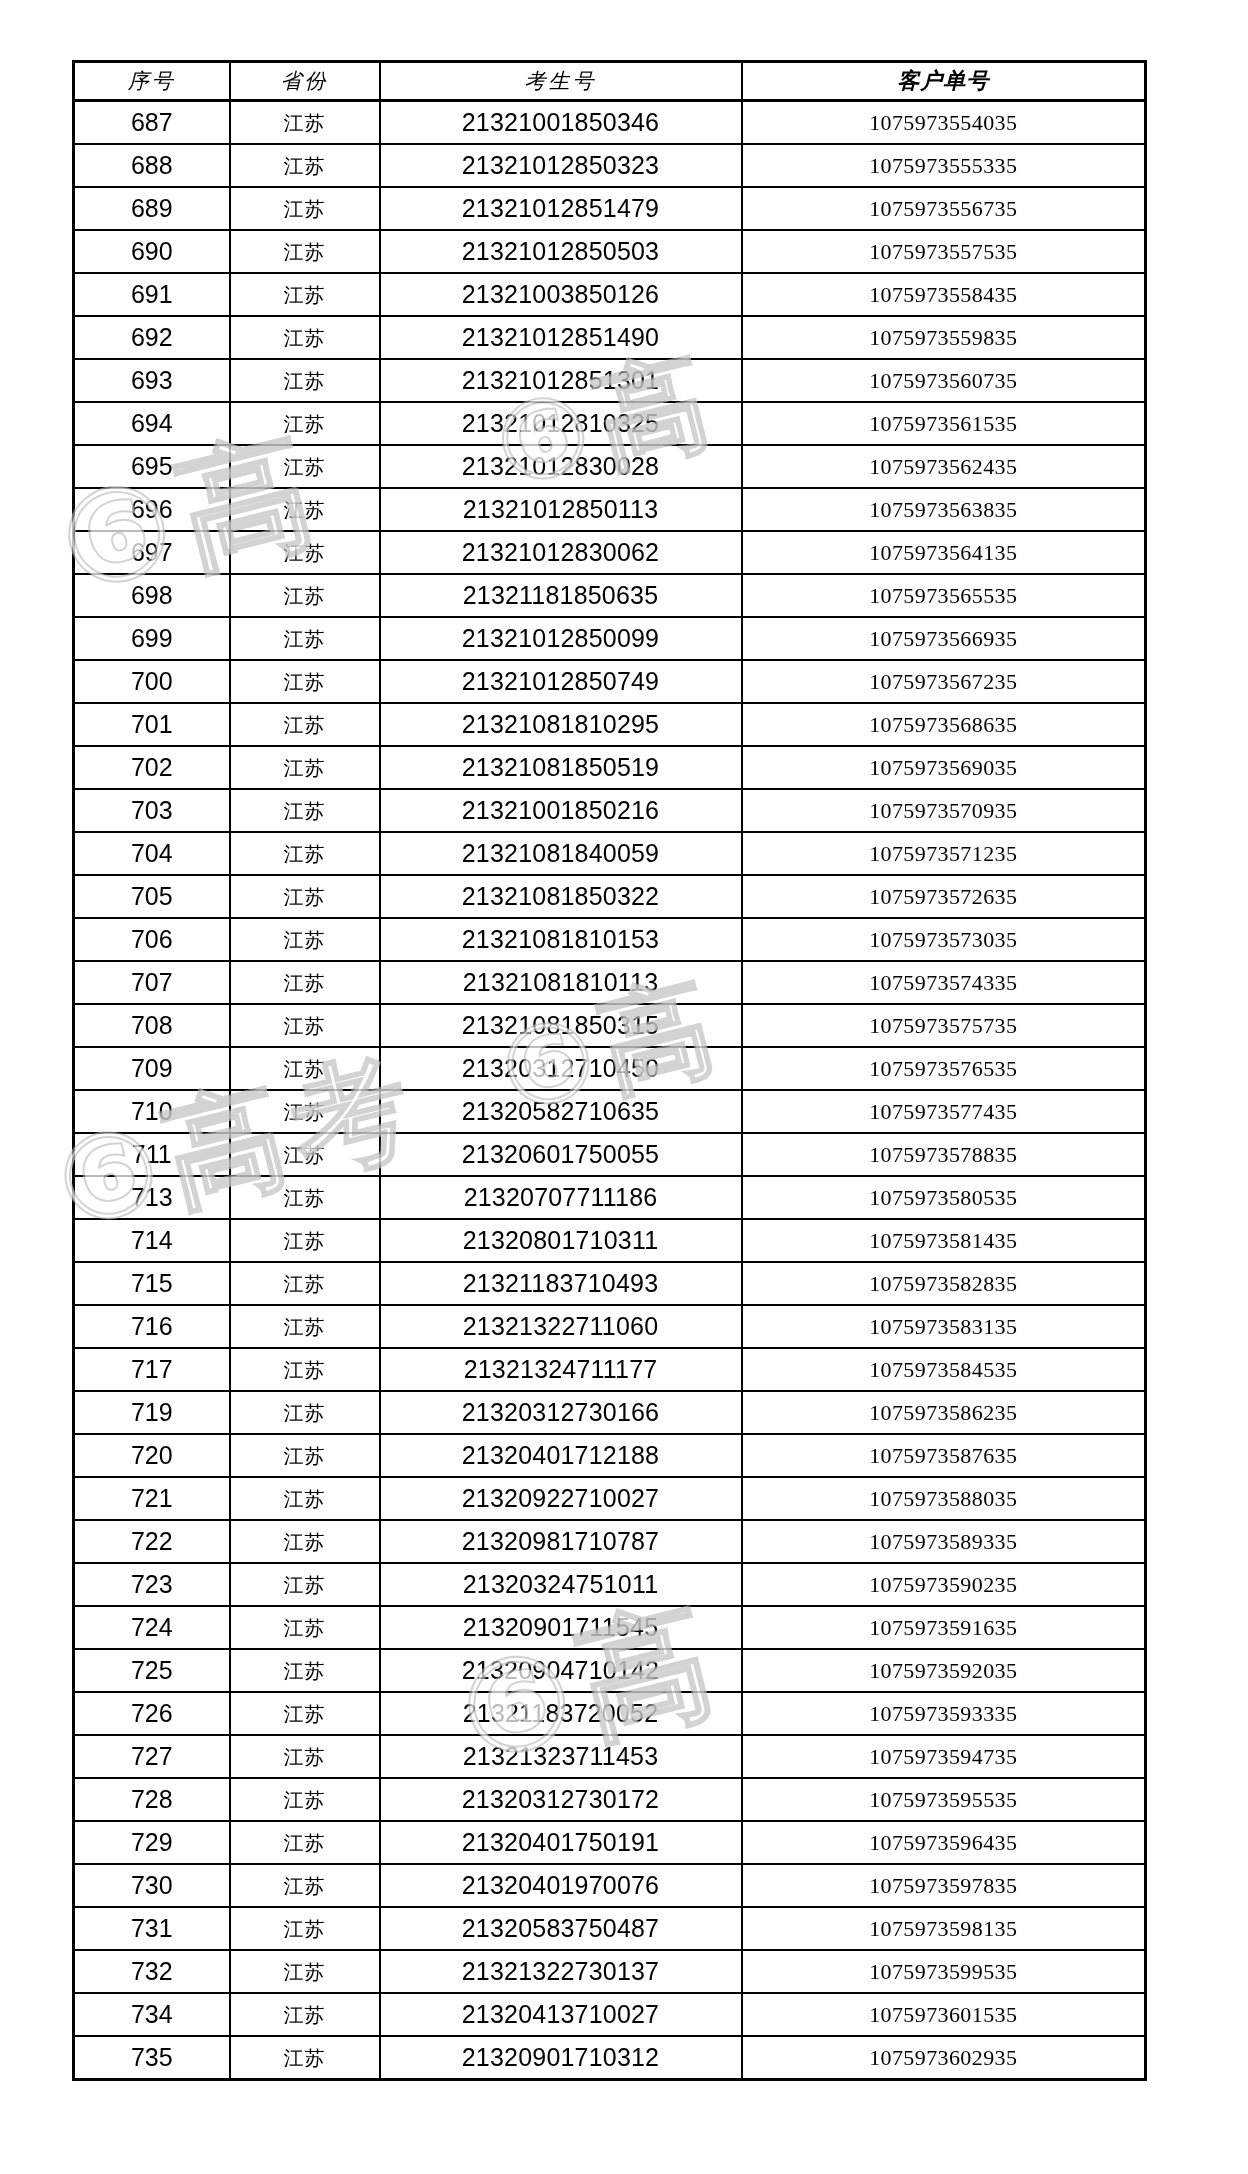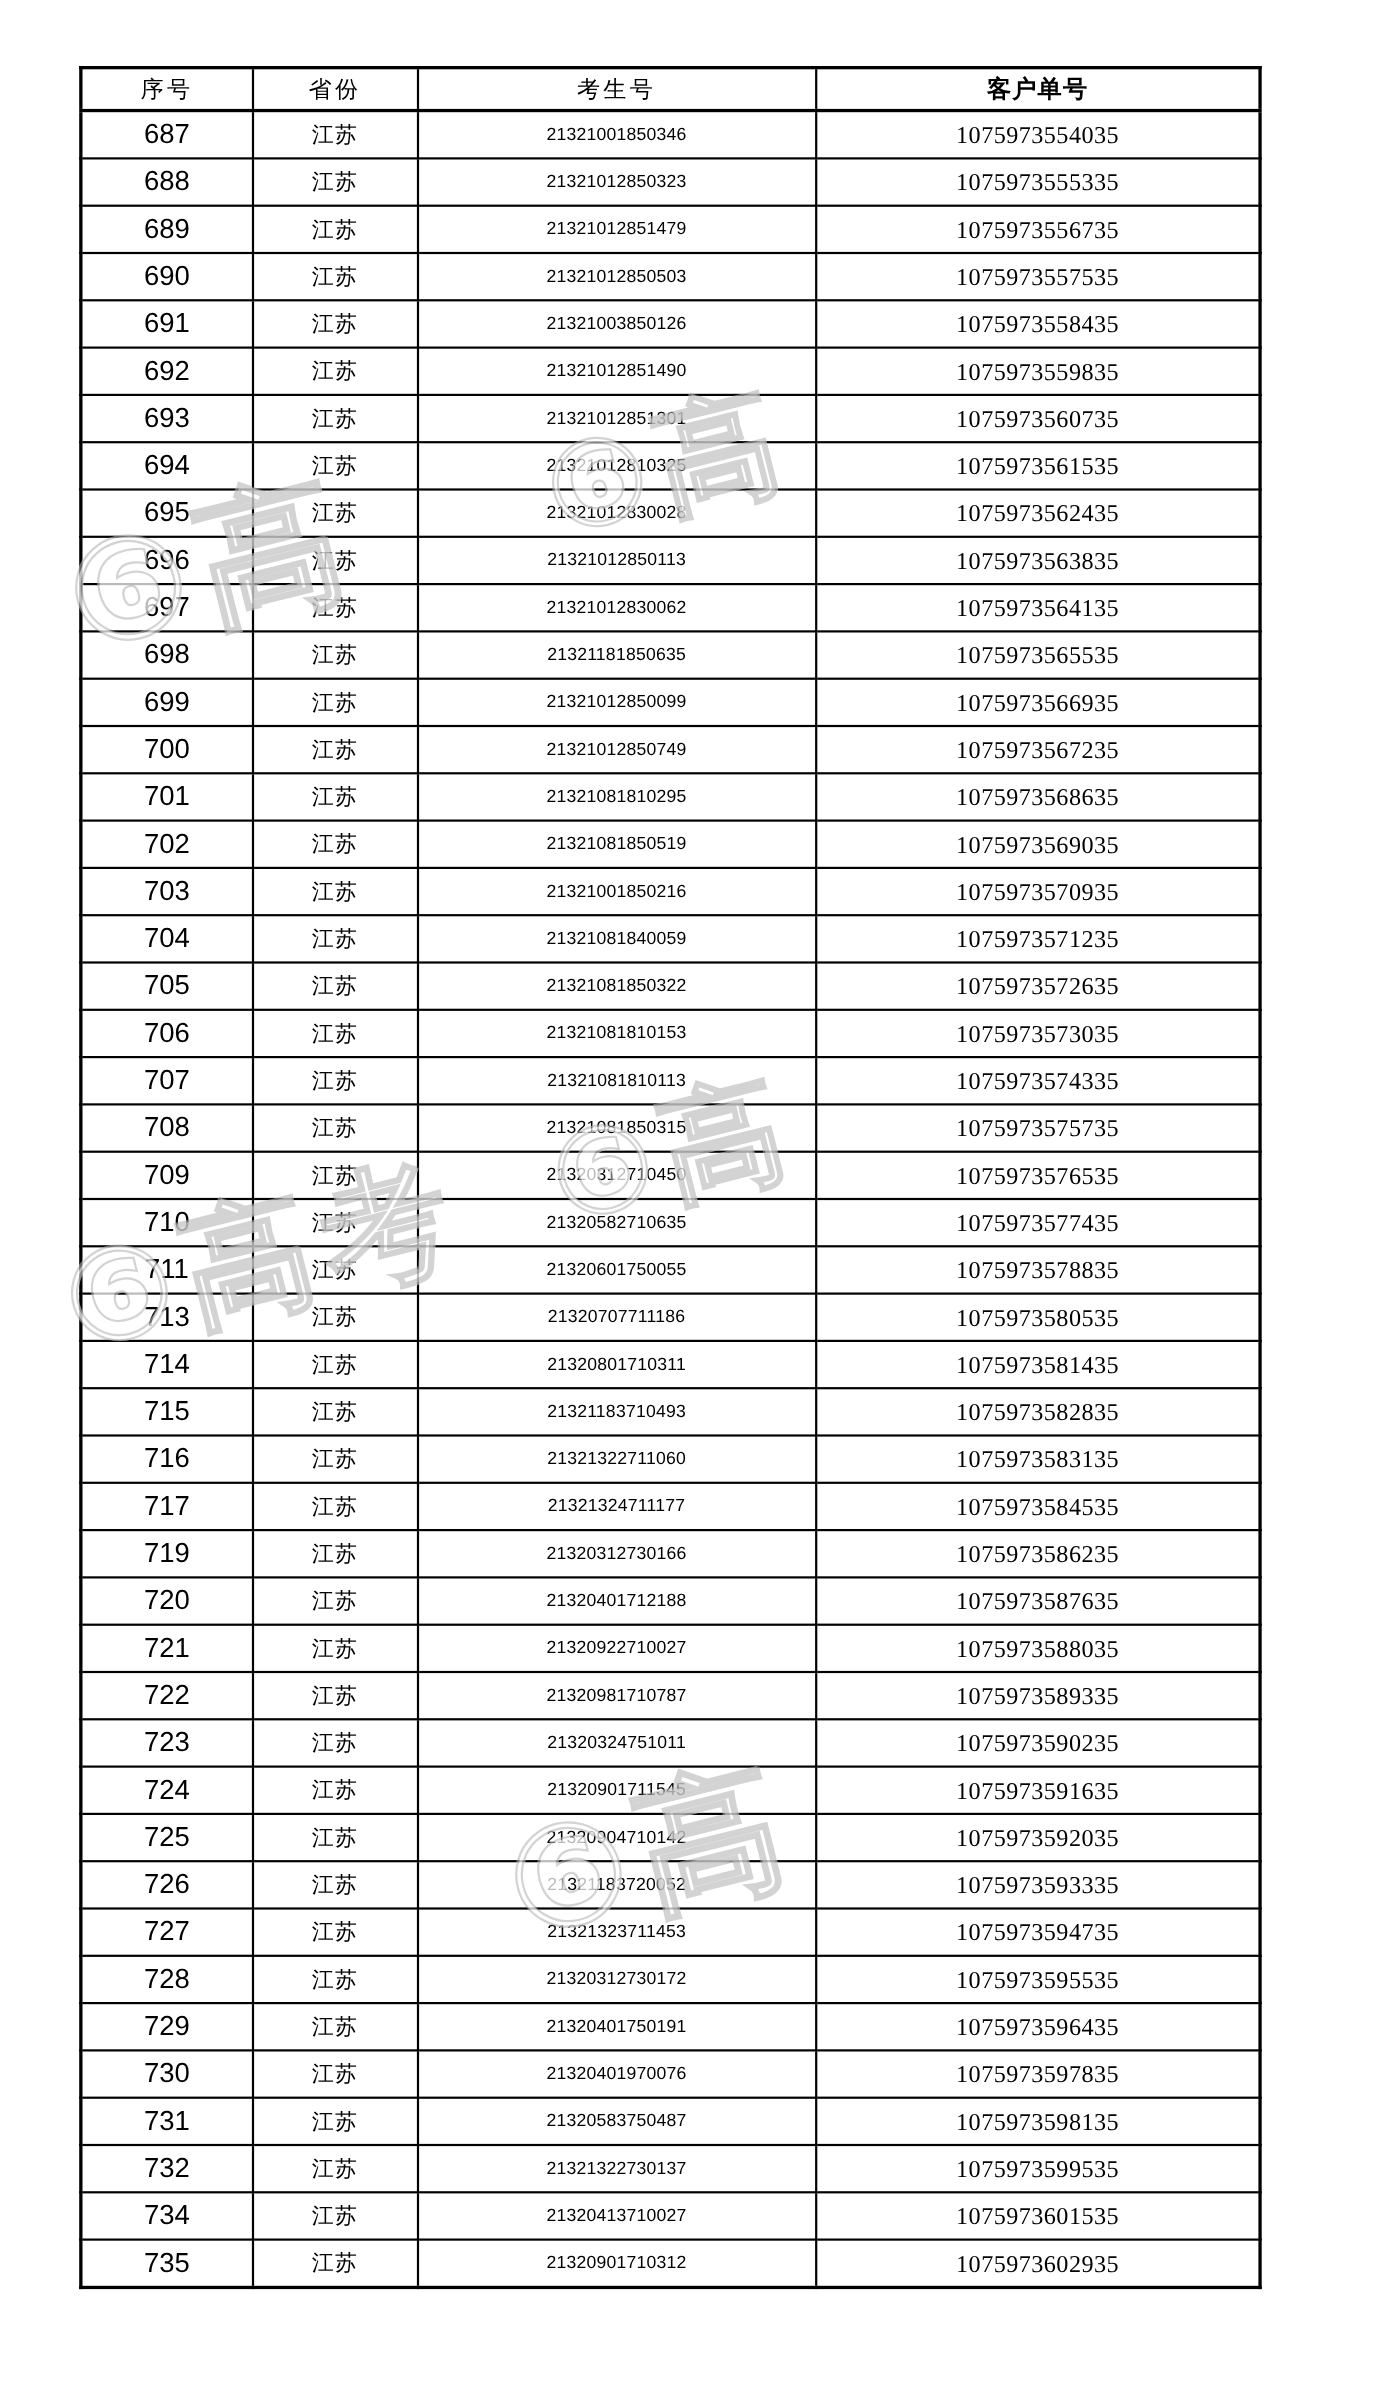--- a/index.html
+++ b/index.html
@@ -69,40 +69,41 @@
     font-family: "Liberation Serif", "DejaVu Serif", serif;
   }
   thead tr.header-row th.th-order {
     font-weight: bold;
     font-size: 22px;
     letter-spacing: 1px;
     font-family: "Liberation Sans", "DejaVu Sans", sans-serif;
   }
   thead tr.header-row {
     border-bottom: 3px solid #000;
+    font-style: italic;
   }
 
   
   tbody tr.data-row td {
     height: 41px;
   }
 
   td.cell-index {
     font-size: 25px;
     font-family: "Liberation Sans", "DejaVu Sans", sans-serif;
     letter-spacing: 0px;
   }
   td.cell-province {
     font-size: 20px;
     font-family: "Liberation Sans", "DejaVu Sans", sans-serif;
     letter-spacing: 1px;
     margin-top: 18px;
   }
   td.cell-exam {
-    font-size: 16px;
+    font-size: 25px;
     font-family: "Liberation Sans", "DejaVu Sans", sans-serif;
     letter-spacing: 0.2px;
   }
   td.cell-order {
     font-size: 22px;
     font-family: Liberation Serif, serif;
     letter-spacing: 0.4px;
   }
 
   

